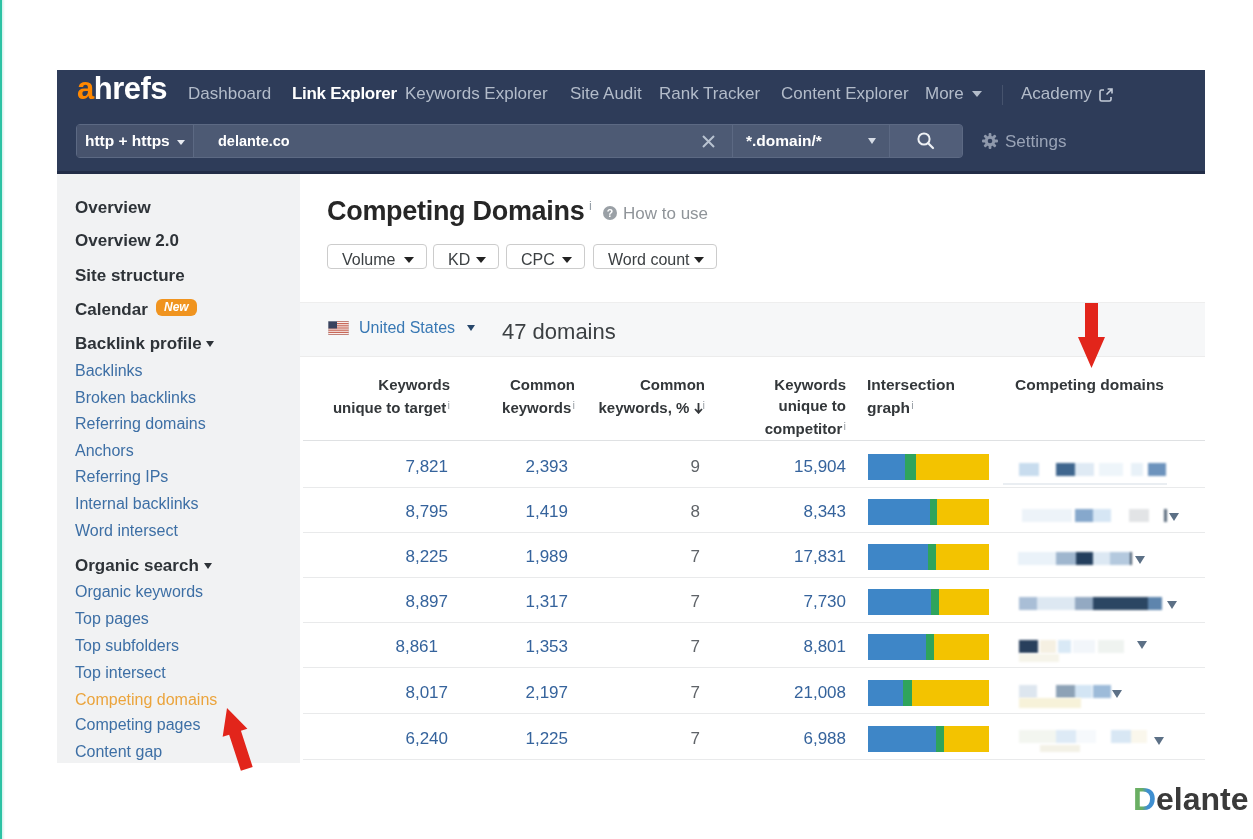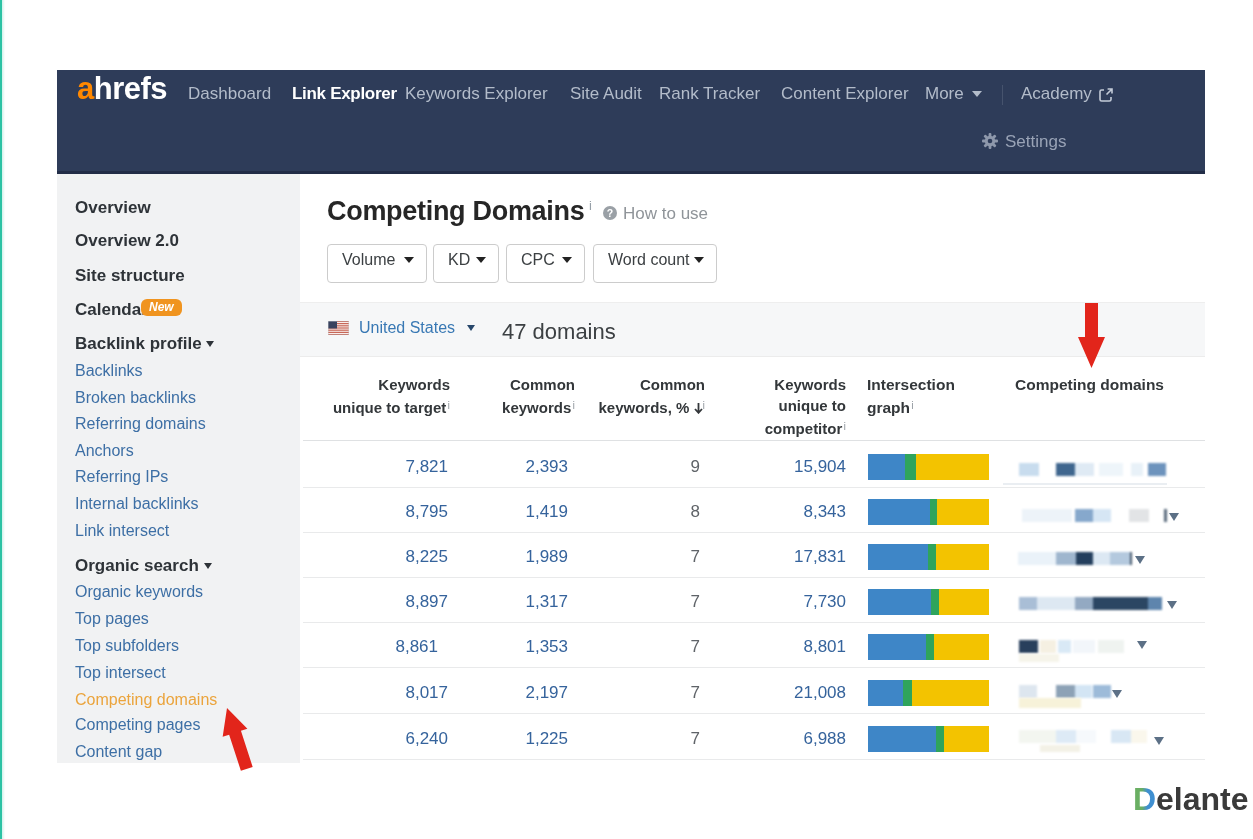--- a/index.html
+++ b/index.html
@@ -24,21 +24,21 @@
         line-height:32px;text-align:center}
   .sgt{position:absolute;top:0;height:32px;line-height:32px;color:#fff;font-size:15.5px;font-weight:700}
   #segmag{position:absolute;right:0;top:0;width:72px;height:32px;background:#515e79;
         border-left:1px solid #5c6983;border-radius:0 3px 3px 0}
   
   #side{position:absolute;left:57px;top:174px;width:243px;height:589px;background:#f1f2f3}
   .sd{position:absolute;left:18px;font-size:17px;line-height:20px;font-weight:700;color:#2e3338;white-space:nowrap}
   .sl{position:absolute;left:18px;font-size:16px;line-height:20px;color:#3d6fa5;white-space:nowrap}
   
   #title{position:absolute;left:327px;top:196px;font-size:27px;line-height:30px;font-weight:700;color:#262626;letter-spacing:-0.3px}
-  .fbtn{position:absolute;top:244px;height:39px;box-sizing:border-box;border:1px solid #ccc;
+  .fbtn{position:absolute;top:244px;height:25px;box-sizing:border-box;border:1px solid #ccc;
         border-radius:4px;background:#fff;color:#3c4043;font-size:16px;line-height:29px;text-align:left;padding-left:14px}
   #usbar{position:absolute;left:300px;top:302px;width:905px;height:55px;background:#f6f7f8;
          border-top:1px solid #eeeeee;border-bottom:1px solid #ececec;box-sizing:border-box}
   .hdr{position:absolute;font-size:15px;line-height:21px;font-weight:700;color:#33373a;text-align:right}
   .hdr .sup{font-weight:400;color:#9aa0a6;font-size:11px;vertical-align:4px}
   .num{position:absolute;font-size:17px;line-height:20px;color:#35639c;text-align:right;width:90px}
   .num.gray{color:#5f6368}
   .sep{position:absolute;left:303px;width:902px;height:1px;background:#e9eaeb}
   .bar{position:absolute;left:868px;width:121px;height:26px;font-size:0}
   .bar i{display:inline-block;height:26px}
@@ -63,49 +63,65 @@
     <span class="nvi" style="left:602px">Rank Tracker</span>
     <span class="nvi" style="left:724px">Content Explorer</span>
     <span class="nvi" style="left:868px">More <span class="cdown" style="border-top-color:#b3bcca;margin-left:4px;vertical-align:2px"></span></span>
     <div style="position:absolute;left:945px;top:15px;width:1px;height:20px;background:#46536d"></div>
     <span class="nvi" style="left:964px">Academy</span>
     <svg class="abs" style="left:1042px;top:18px" width="14" height="14" viewBox="0 0 14 14">
       <path d="M5 2 H2.6 C1.7 2 1 2.7 1 3.6 V11.4 C1 12.3 1.7 13 2.6 13 H10.4 C11.3 13 12 12.3 12 11.4 V9" fill="none" stroke="#c3cbd8" stroke-width="1.6"></path>
       <path d="M7.5 6.5 L12.5 1.5 M8.6 1 H13 V5.4" fill="none" stroke="#c3cbd8" stroke-width="1.6"></path>
     </svg>
 
+    <div id="sgrp">
+      <div id="seg1">http + https <span class="cdown" style="border-top-color:#e8ebf1;border-left-width:4px;border-right-width:4px;border-top-width:5px;vertical-align:1px;margin-left:3px"></span></div>
+      <span class="sgt" style="left:141px;font-size:14.5px">delante.co</span>
+      <svg class="abs" style="left:624px;top:9px" width="15" height="15" viewBox="0 0 15 15">
+        <path d="M2 2 L13 13 M13 2 L2 13" stroke="#b9c3d1" stroke-width="2"></path>
+      </svg>
+      <div class="abs" style="left:655px;top:0;width:1px;height:32px;background:#5c6983"></div>
+      <span class="sgt" style="left:669px">*.domain/*</span>
+      <span class="cdown abs" style="left:791px;top:13px;border-top-color:#d6dce6;border-left-width:4.5px;border-right-width:4.5px;border-top-width:6px"></span>
+      <div id="segmag">
+        <svg class="abs" style="left:26px;top:6px" width="20" height="20" viewBox="0 0 20 20">
+          <circle cx="8" cy="8" r="5.6" fill="none" stroke="#eef1f5" stroke-width="2"></circle>
+          <path d="M12.2 12.2 L17 17" stroke="#eef1f5" stroke-width="2.2" stroke-linecap="round"></path>
+        </svg>
+      </div>
+    </div>
 
     <svg class="abs" style="left:924px;top:62px" width="18" height="18" viewBox="0 0 18 18">
       <g fill="#8e98ab">
         <rect x="7.6" y="1" width="2.8" height="16" rx="1"></rect>
         <rect x="7.6" y="1" width="2.8" height="16" rx="1" transform="rotate(45 9 9)"></rect>
         <rect x="7.6" y="1" width="2.8" height="16" rx="1" transform="rotate(90 9 9)"></rect>
         <rect x="7.6" y="1" width="2.8" height="16" rx="1" transform="rotate(135 9 9)"></rect>
         <circle cx="9" cy="9" r="5.2"></circle>
       </g>
       <circle cx="9" cy="9" r="2.3" fill="#2e3c59"></circle>
     </svg>
     <span class="abs" style="left:948px;top:62px;font-size:17px;color:#99a3b6">Settings</span>
   </div>
 
   <div id="side">
     <span class="sd" style="top:24px">Overview</span>
     <span class="sd" style="top:57px">Overview 2.0</span>
     <span class="sd" style="top:92px">Site structure</span>
     <span class="sd" style="top:126px">Calendar</span>
-    <span class="abs" style="left:84px;top:125px;background:#f0941f;color:#fff;font-size:12px;font-style:italic;
+    <span class="abs" style="left:99px;top:125px;background:#f0941f;color:#fff;font-size:12px;font-style:italic;
           font-weight:700;line-height:17px;padding:0 8px;border-radius:6px">New</span>
     <span class="sd" style="top:160px">Backlink profile <span class="cdown" style="border-top-color:#2e3338;border-left-width:4.5px;border-right-width:4.5px;vertical-align:2px"></span></span>
     <span class="sl" style="top:187px">Backlinks</span>
     <span class="sl" style="top:214px">Broken backlinks</span>
     <span class="sl" style="top:240px">Referring domains</span>
     <span class="sl" style="top:267px">Anchors</span>
     <span class="sl" style="top:293px">Referring IPs</span>
     <span class="sl" style="top:320px">Internal backlinks</span>
-    <span class="sl" style="top:347px">Link intersect</span>
+    <span class="sl" style="top:347px">Word intersect</span>
     <span class="sd" style="top:382px">Organic search <span class="cdown" style="border-top-color:#2e3338;border-left-width:4.5px;border-right-width:4.5px;vertical-align:2px"></span></span>
     <span class="sl" style="top:408px">Organic keywords</span>
     <span class="sl" style="top:435px">Top pages</span>
     <span class="sl" style="top:462px">Top subfolders</span>
     <span class="sl" style="top:489px">Top intersect</span>
     <span class="sl" style="top:516px;color:#eba43c">Competing domains</span>
     <span class="sl" style="top:541px">Competing pages</span>
     <span class="sl" style="top:568px">Content gap</span>
   </div>
 

